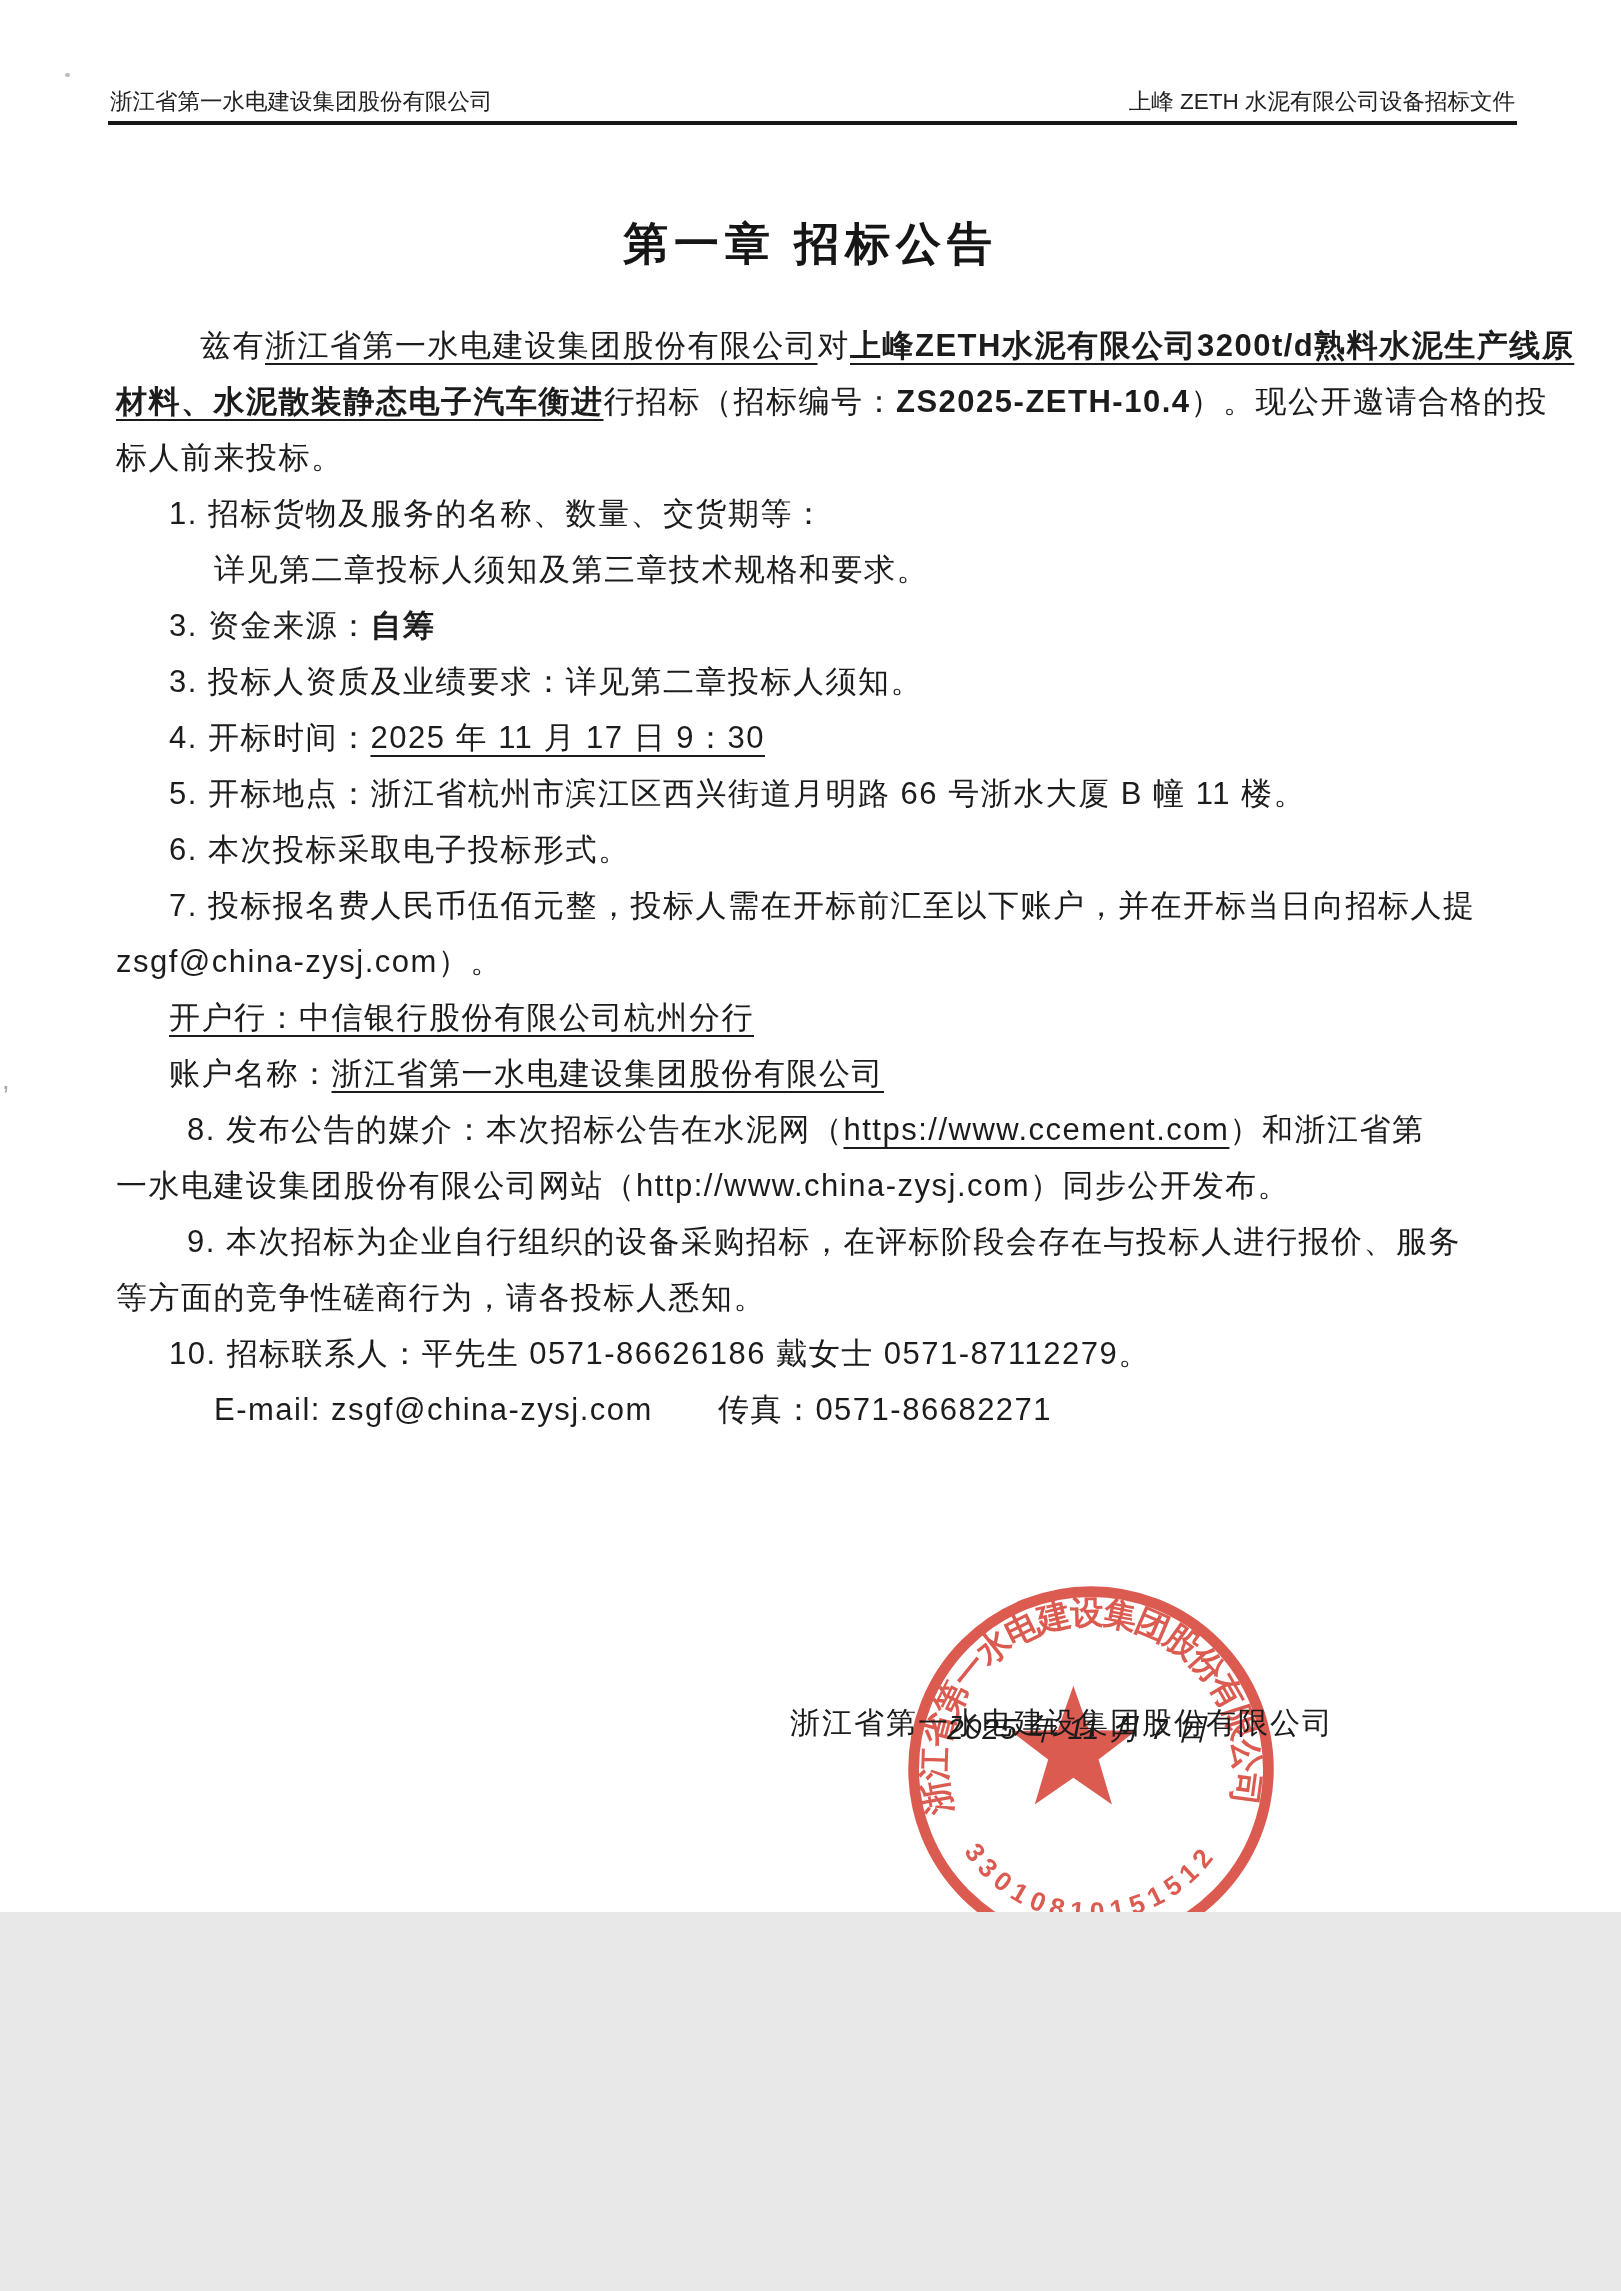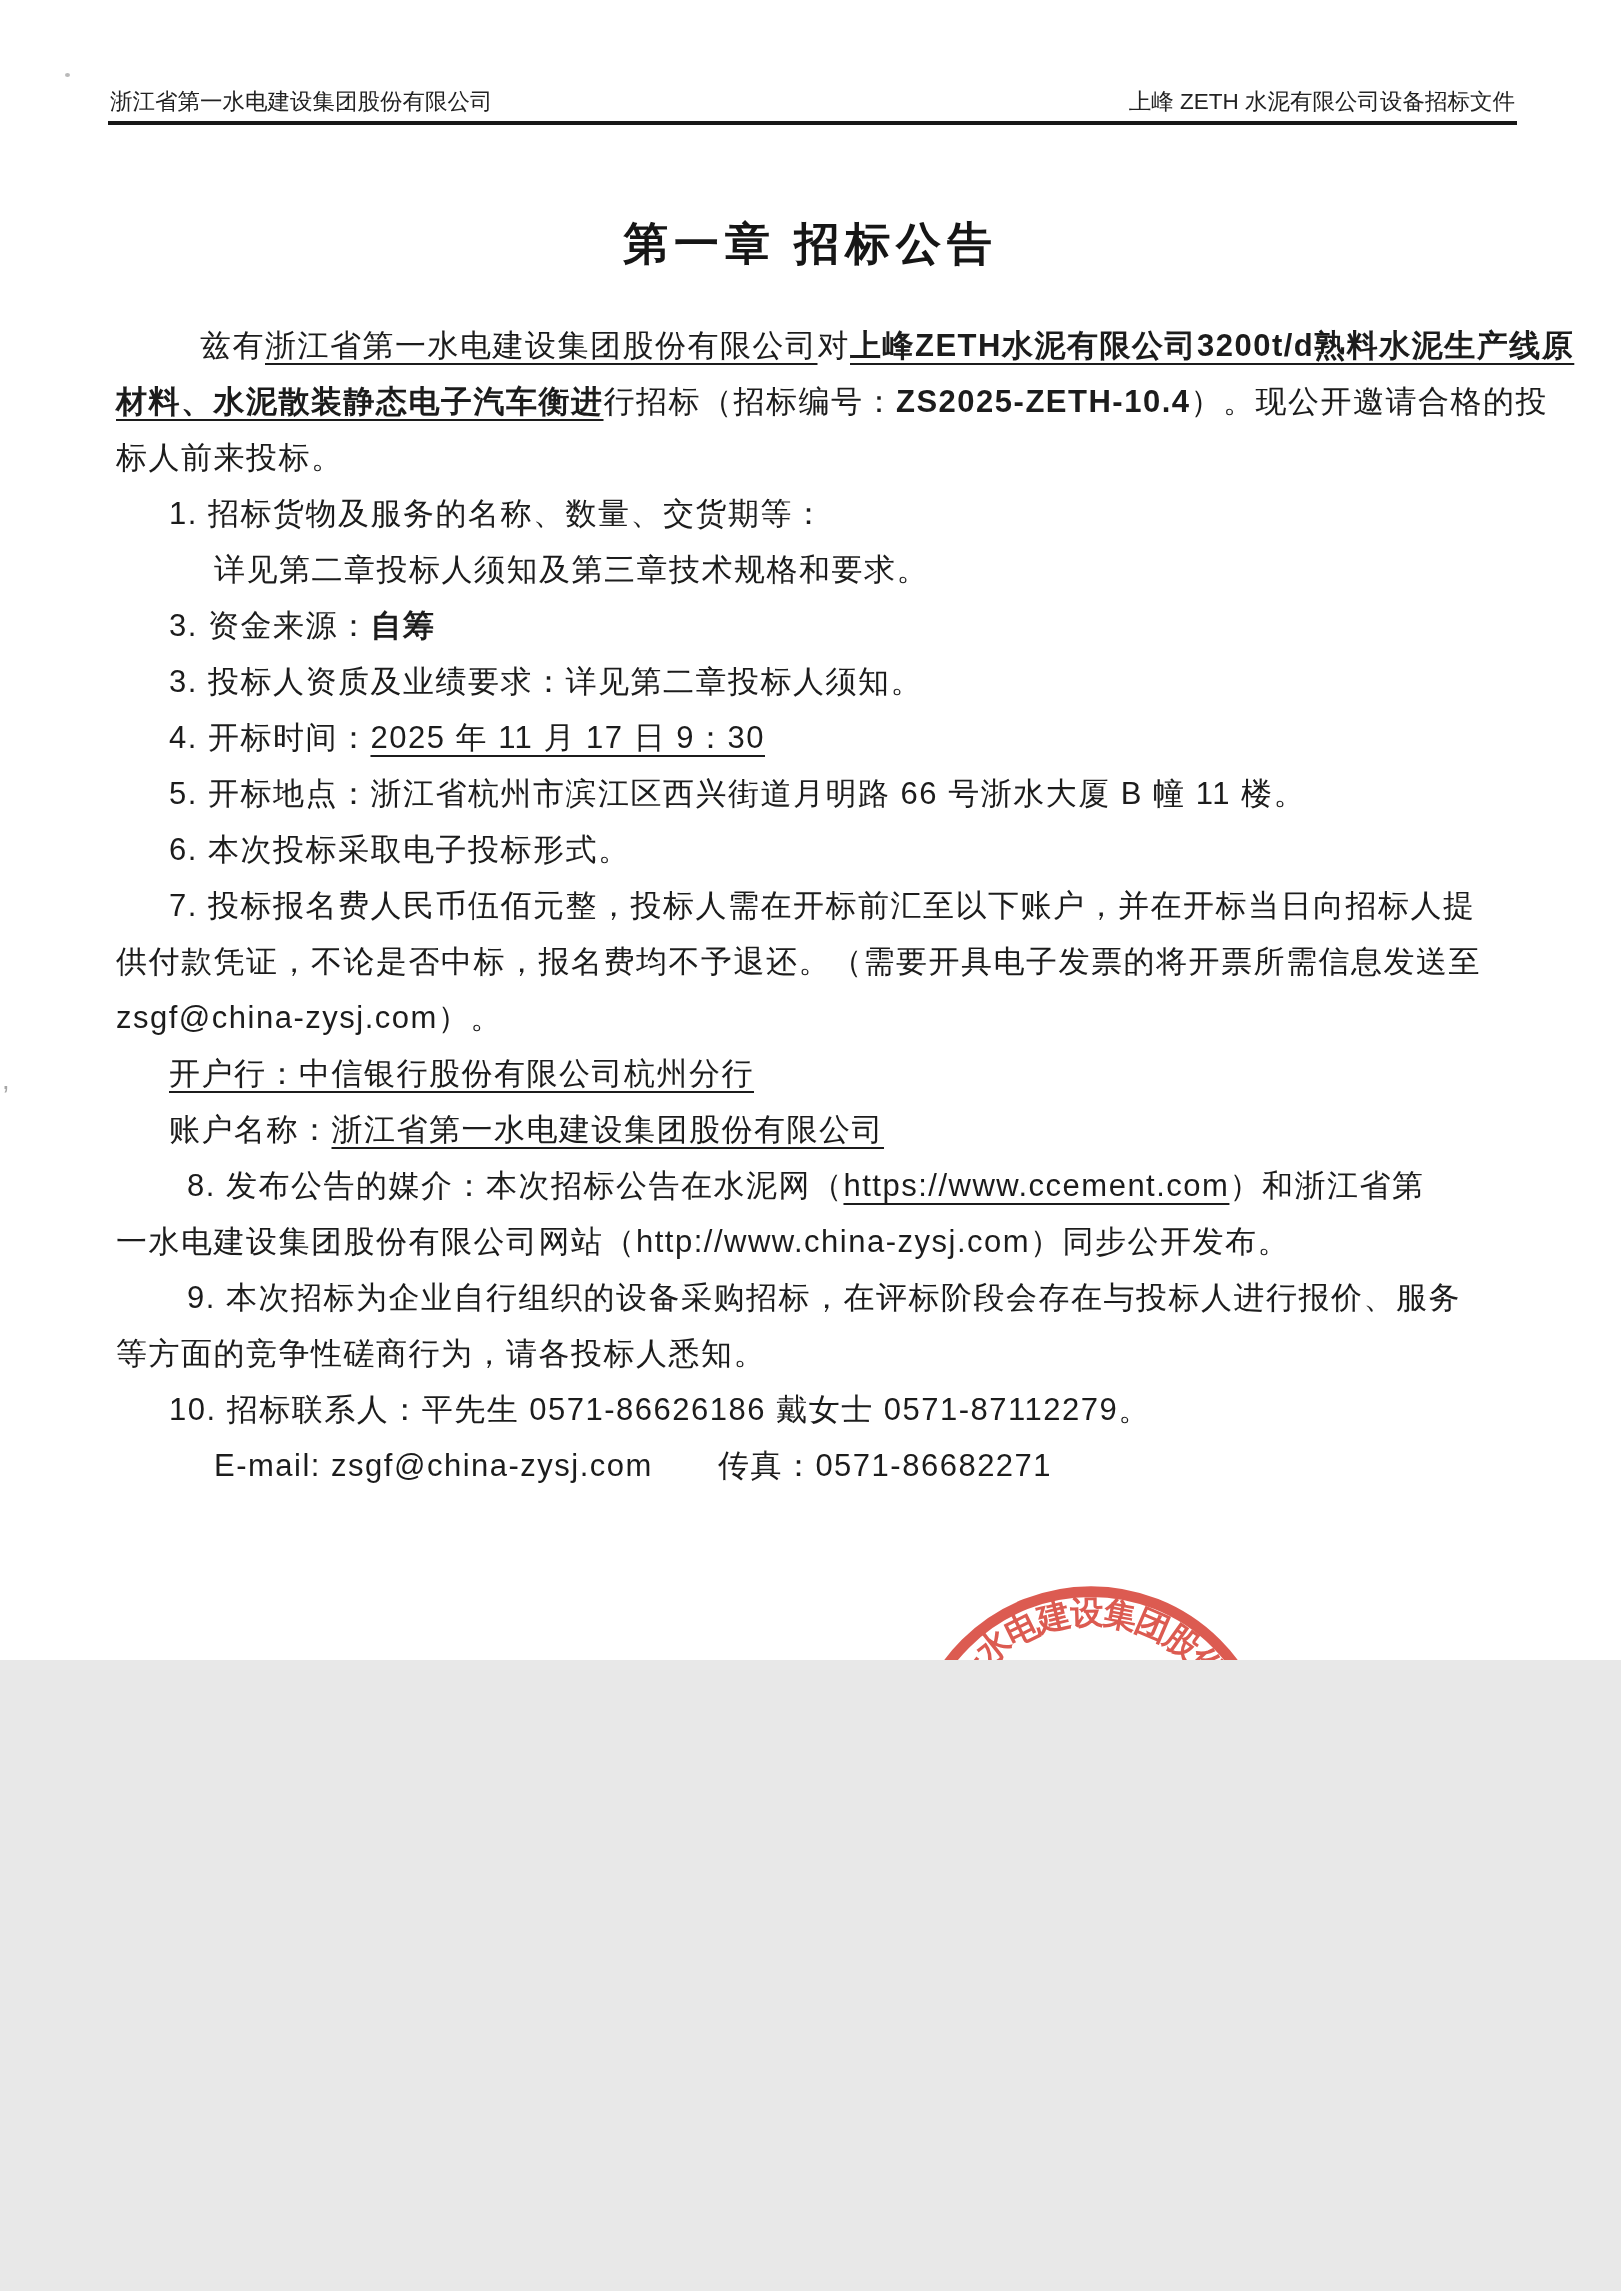--- a/index.html
+++ b/index.html
@@ -1,18 +1,18 @@
 <!DOCTYPE html>
 <html><head>
 <meta charset="utf-8">
 <style>
   html,body{margin:0;padding:0;background:#e8e8e8;}
   .page{
     position:relative;
-    width:1621px;height:1660px;
+    width:1621px;height:1912px;
     background:#ffffff;
     margin:0 auto;
     overflow:hidden;
     font-family:"Liberation Sans", sans-serif;
     color:#1c1c1c;
   }
   
   .hdr{
     position:absolute;top:86px;left:110px;right:106px;
     display:flex;justify-content:space-between;align-items:baseline;
@@ -82,21 +82,20 @@
     <div class="doc-line"><span class="u b">材料、水泥散装静态电子汽车衡进</span><span>行招标（招标编号：</span><span class="b">ZS2025-ZETH-10.4</span><span>）。现公开邀请合格的投</span></div>
     <div class="doc-line"><span>标人前来投标。</span></div>
     <div class="doc-line" style="padding-left:53px"><span>1. 招标货物及服务的名称、数量、交货期等：</span></div>
     <div class="doc-line" style="padding-left:98px"><span>详见第二章投标人须知及第三章技术规格和要求。</span></div>
     <div class="doc-line" style="padding-left:53px"><span>3. 资金来源：</span><span class="b">自筹</span></div>
     <div class="doc-line" style="padding-left:53px"><span>3. 投标人资质及业绩要求：详见第二章投标人须知。</span></div>
     <div class="doc-line" style="padding-left:53px"><span>4. 开标时间：</span><span class="u">2025 年 11 月 17 日 9：30</span></div>
     <div class="doc-line" style="padding-left:53px"><span>5. 开标地点：浙江省杭州市滨江区西兴街道月明路 66 号浙水大厦 B 幢 11 楼。</span></div>
     <div class="doc-line" style="padding-left:53px"><span>6. 本次投标采取电子投标形式。</span></div>
     <div class="doc-line" style="padding-left:53px"><span>7. 投标报名费人民币伍佰元整，投标人需在开标前汇至以下账户，并在开标当日向招标人提</span></div>
-    <div class="doc-line"><span>供付款凭证，不论是否中标，报名费均不予退还。（需要开具电子发票的将开票所需信息发送至</span></div>
     <div class="doc-line"><span>zsgf@china-zysj.com）。</span></div>
     <div class="doc-line" style="padding-left:53px"><span class="u">开户行：中信银行股份有限公司杭州分行</span></div>
     <div class="doc-line" style="padding-left:53px"><span>账户名称：</span><span class="u">浙江省第一水电建设集团股份有限公司</span></div>
     <div class="doc-line" style="padding-left:71px"><span>8. 发布公告的媒介：本次招标公告在水泥网（</span><span class="u">https://www.ccement.com</span><span>）和浙江省第</span></div>
     <div class="doc-line"><span>一水电建设集团股份有限公司网站（http://www.china-zysj.com）同步公开发布。</span></div>
     <div class="doc-line" style="padding-left:71px"><span>9. 本次招标为企业自行组织的设备采购招标，在评标阶段会存在与投标人进行报价、服务</span></div>
     <div class="doc-line"><span>等方面的竞争性磋商行为，请各投标人悉知。</span></div>
     <div class="doc-line" style="padding-left:53px"><span>10. 招标联系人：平先生 0571-86626186  戴女士 0571-87112279。</span></div>
     <div class="doc-line" style="padding-left:98px"><span>E-mail: zsgf@china-zysj.com　　传真：0571-86682271</span></div>
   </div>

